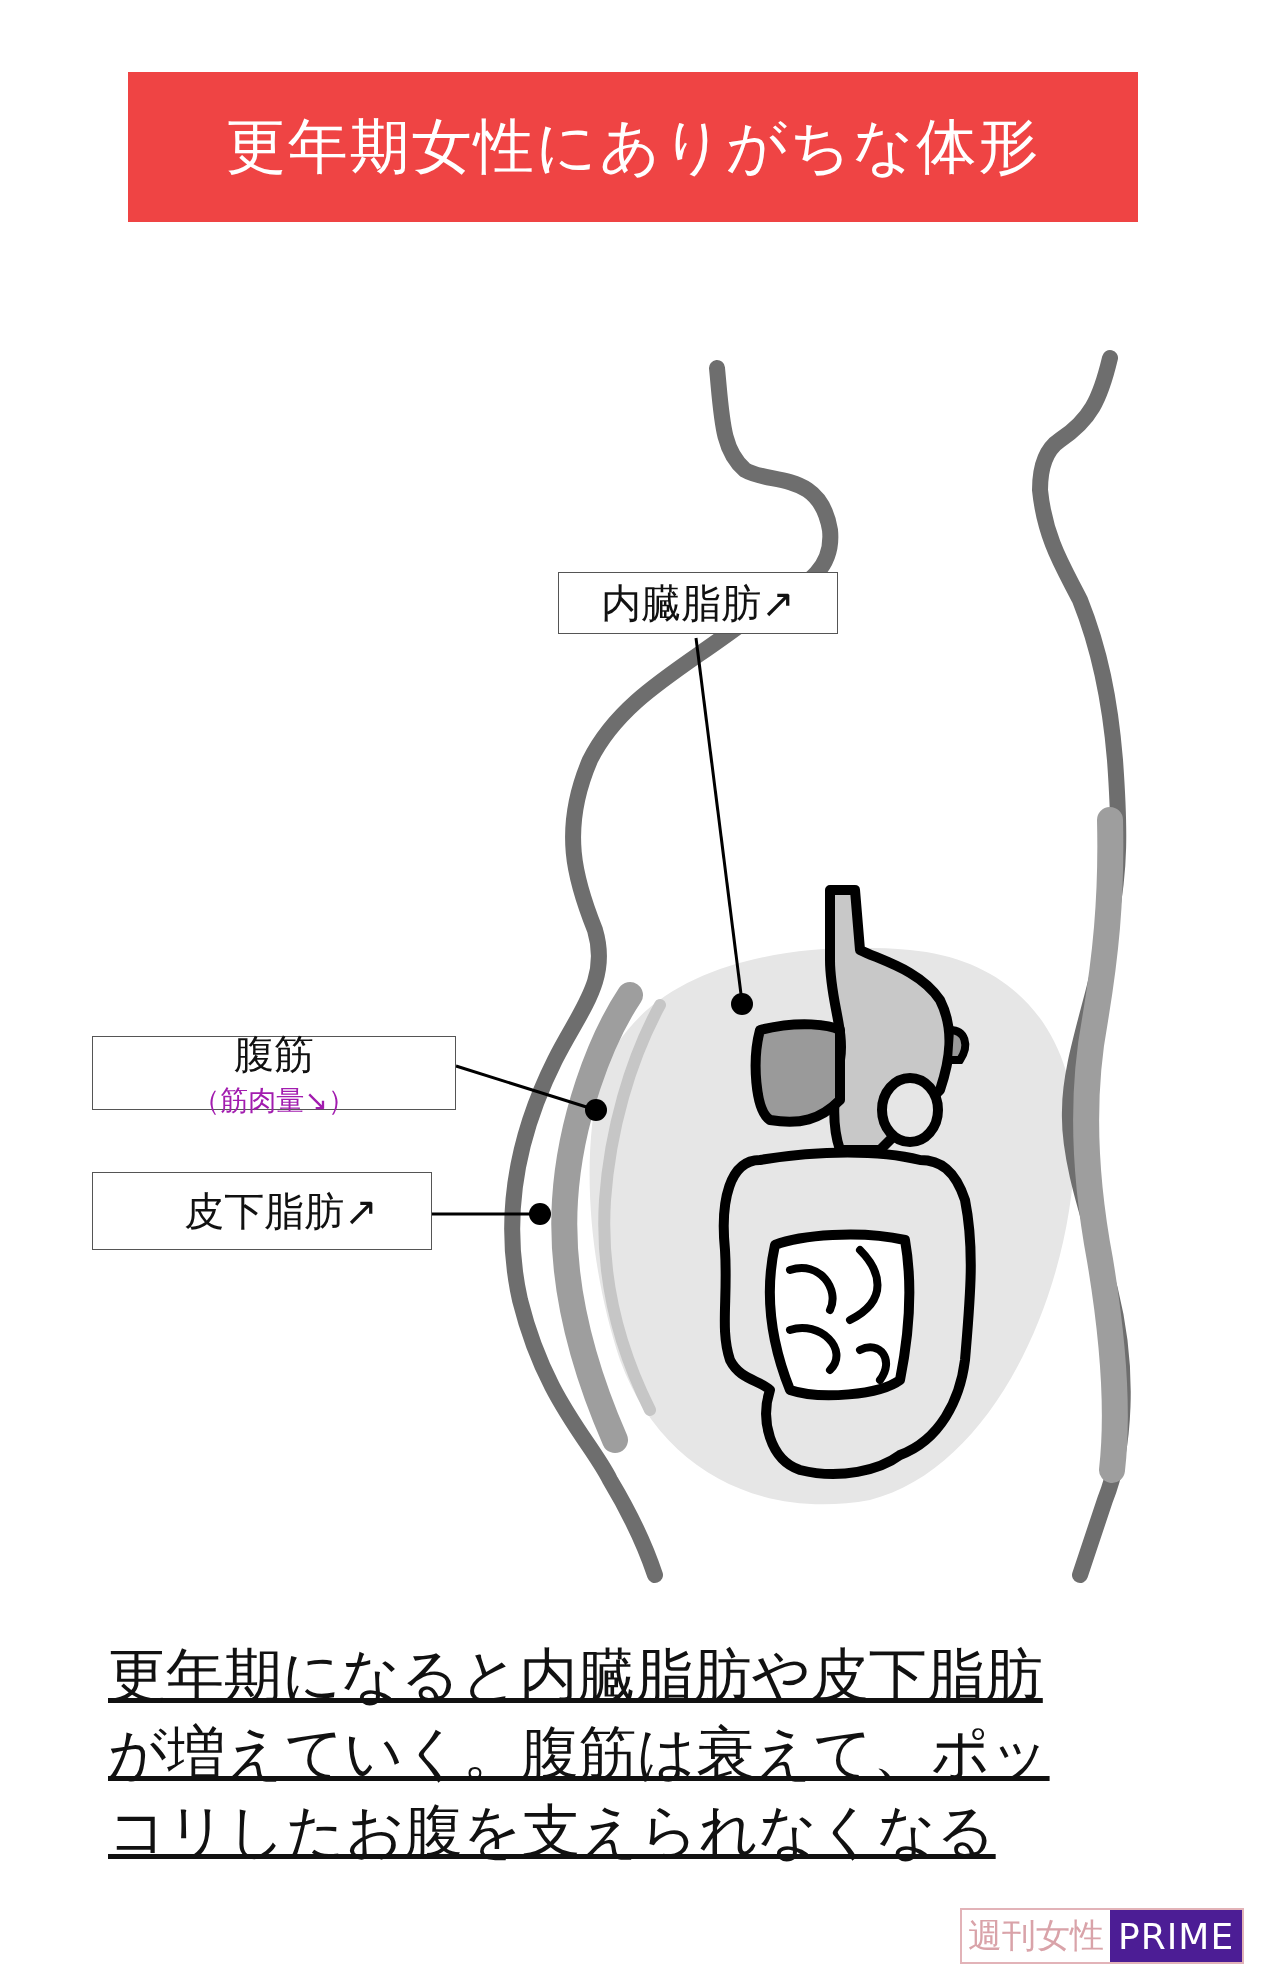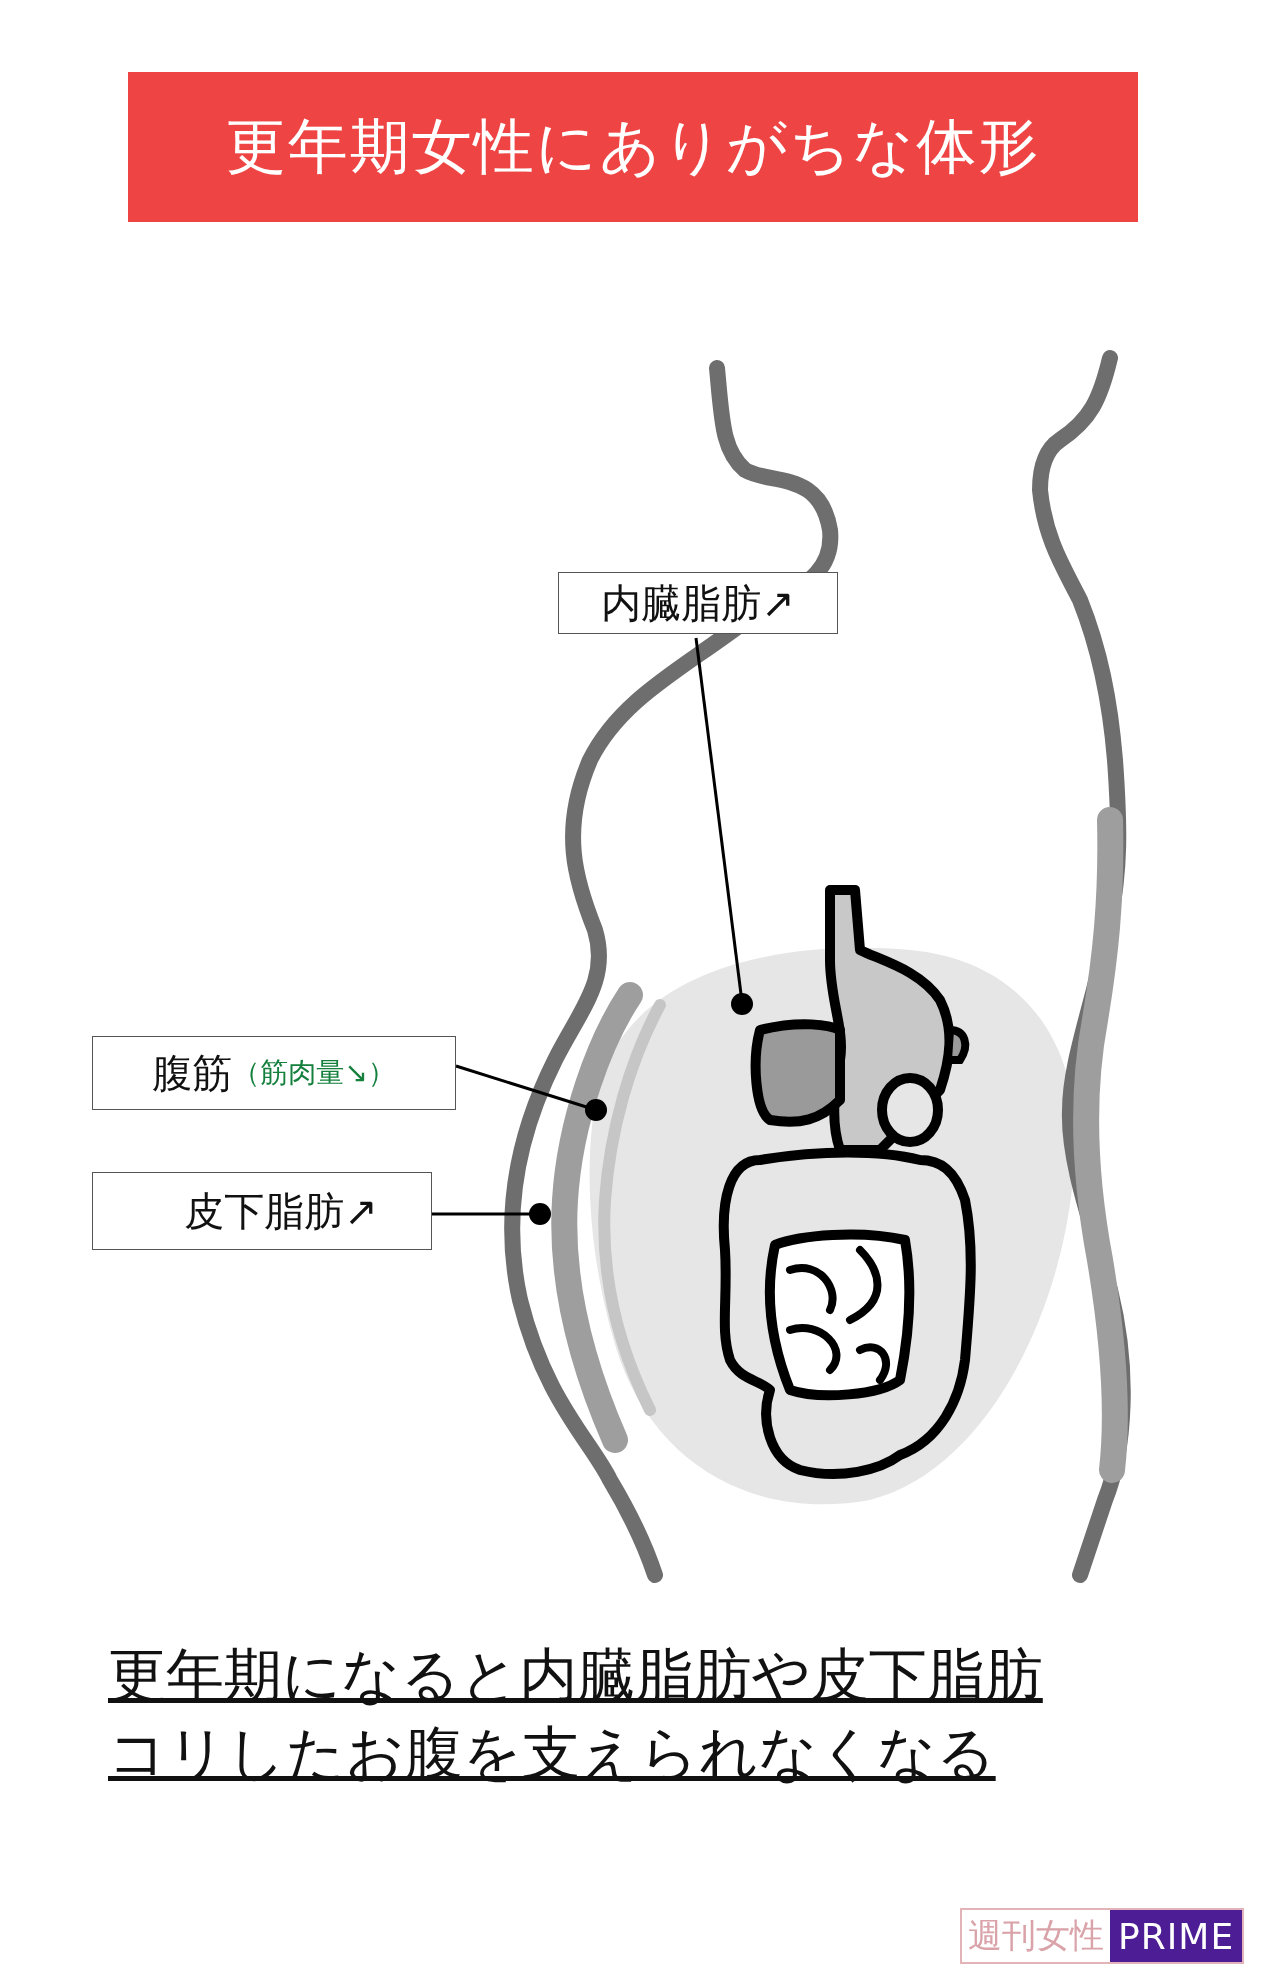--- a/index.html
+++ b/index.html
@@ -5,23 +5,23 @@
   html, body { margin: 0; padding: 0; background: #ffffff; }
   body { width: 1280px; height: 1980px; position: relative; overflow: hidden;
          font-family: "DejaVu Sans", "Liberation Sans", sans-serif; color: #111; }
   .title-box { position: absolute; left: 128px; top: 72px; width: 1010px; height: 150px;
                background: #ef4444; display: flex; align-items: center; justify-content: center; }
   .title-text { color: #ffffff; font-size: 60px; letter-spacing: 2px; white-space: nowrap; }
   .illustration { position: absolute; left: 0; top: 0; width: 1280px; height: 1600px; }
   .label { position: absolute; background: #ffffff; border: 1.5px solid #555;
            display: flex; align-items: center; justify-content: center; white-space: nowrap; }
   .label .main { font-size: 40px; color: #111; }
-  .label .sub { font-size: 28px; color: #15803d; }
+  .label .sub { font-size: 28px; color: #a21caf; }
   .label-visceral { left: 558px; top: 572px; width: 278px; height: 60px; align-items: center; }
-  .label-abs { left: 92px; top: 1036px; width: 362px; height: 72px; }
+  .label-abs { left: 92px; top: 1036px; width: 362px; height: 72px; flex-direction: column; }
   .label-subcut { left: 92px; top: 1172px; width: 300px; height: 76px; padding-left: 38px; }
   .caption { position: absolute; left: 108px; top: 1636px; width: 1120px;
              font-size: 58px; line-height: 78px; color: #111; }
   .caption div { white-space: nowrap; text-decoration: underline; }
   .logo { position: absolute; left: 960px; top: 1908px; height: 52px; display: flex;
           border: 2px solid #e2b3b8; }
   .logo-jp { background: #ffffff; color: #d9a3a9; font-size: 34px; padding: 0 6px;
              display: flex; align-items: center; }
   .logo-en { background: #4c1d95; color: #ffffff; font-size: 36px; padding: 0 8px;
              display: flex; align-items: center; letter-spacing: 1px; text-align: right; }
@@ -76,19 +76,20 @@
   <span class="main">腹筋</span>
   <span class="sub">（筋肉量↘）</span>
 </div>
 
 <div class="label label-subcut">
   <span class="main">皮下脂肪↗</span>
 </div>
 
 <div class="caption">
   <div>更年期になると内臓脂肪や皮下脂肪</div>
+  <div>が増えていく。腹筋は衰えて、ポッ</div>
   <div>コリしたお腹を支えられなくなる</div>
 </div>
 
 <div class="logo">
   <span class="logo-jp">週刊女性</span>
   <span class="logo-en">PRIME</span>
 </div>
 
 </body></html>

